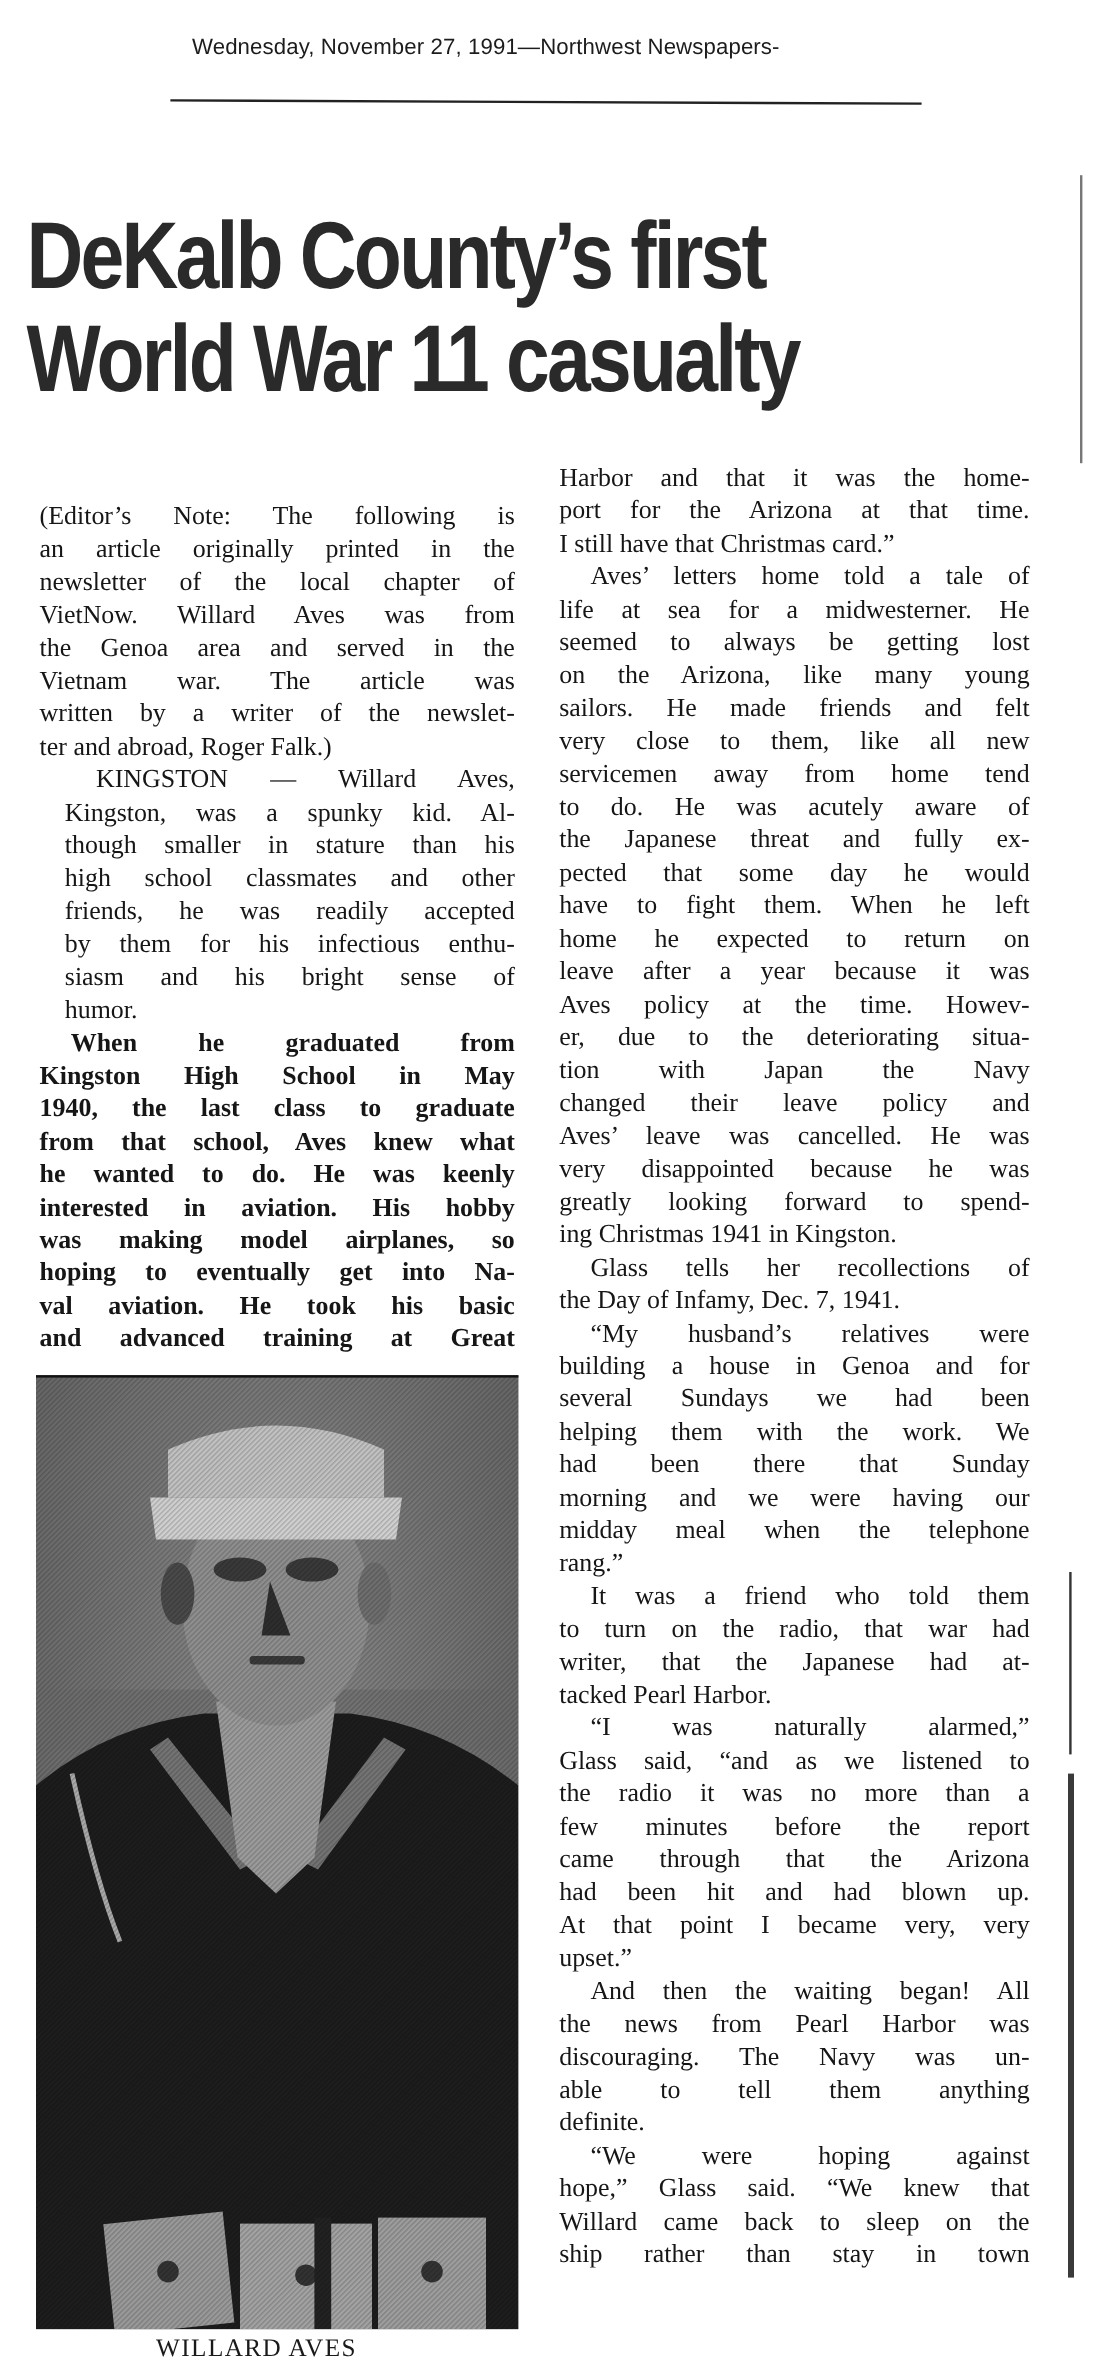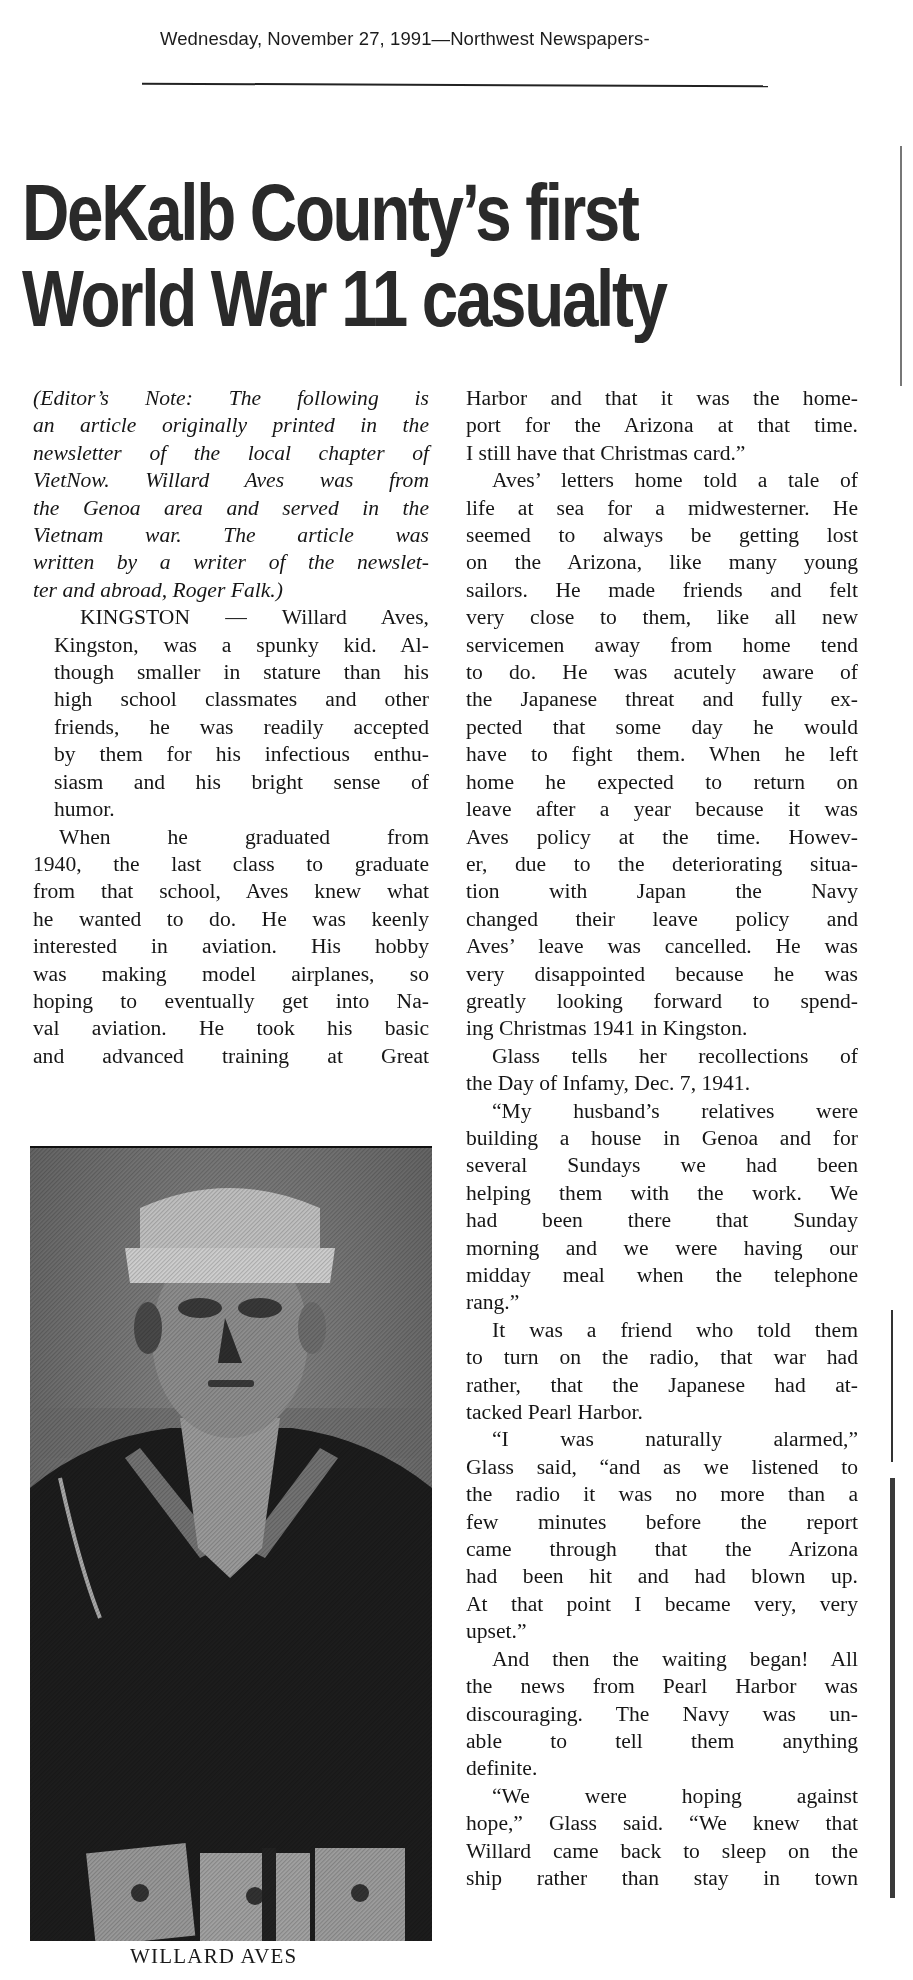--- a/index.html
+++ b/index.html
@@ -24,21 +24,21 @@
     }
     .headline div { display: block; }
     .col {
       position: absolute; font-size: 21.6px; line-height: 27.4px; text-align: justify;
       color: #161616;
     }
     .col-left { left: 33px; top: 385px; width: 396px; }
     .col-right { left: 466px; top: 385px; width: 392px; }
     .col p { margin: 0; text-indent: 26px; }
     .col p.noindent { text-indent: 0; }
-    .col p.editor { font-style: italic; text-indent: 0; }
+    .col p.editor { text-indent: 0; margin-top: 32px; }
     .line { display: block; text-align: justify; text-align-last: justify; white-space: nowrap; }
     .line.last { text-align-last: left; }
     .line.ind { padding-left: 26px; }
 
     .photo {
       position: absolute; left: 30px; top: 1146px; width: 402px; height: 793px;
       background: #555; overflow: hidden; border-top: 2px solid #111;
     }
     .photo svg { display: block; width: 100%; height: 100%; }
     .caption {
@@ -74,22 +74,23 @@
   <p id="para1" style="text-indent: 0px; margin-left: 21px;">
       <span class="line ind">KINGSTON — Willard Aves,</span>
       <span class="line">Kingston, was a spunky kid. Al-</span>
       <span class="line">though smaller in stature than his</span>
       <span class="line">high school classmates and other</span>
       <span class="line">friends, he was readily accepted</span>
       <span class="line">by them for his infectious enthu-</span>
       <span class="line">siasm and his bright sense of</span>
       <span class="line last">humor.</span>
     </p>
-  <p id="para2" style="text-indent: 0px;">
+  <p id="para2" style="text-indent: 0px; font-weight: bold;">
       <span class="line ind">When he graduated from</span>
+      <span class="line">Kingston High School in May</span>
       <span class="line">1940, the last class to graduate</span>
       <span class="line">from that school, Aves knew what</span>
       <span class="line">he wanted to do. He was keenly</span>
       <span class="line">interested in aviation. His hobby</span>
       <span class="line">was making model airplanes, so</span>
       <span class="line">hoping to eventually get into Na-</span>
       <span class="line">val aviation. He took his basic</span>
       <span class="line">and advanced training at Great</span>
     </p>
 </div>
@@ -179,21 +180,21 @@
       <span class="line">several Sundays we had been</span>
       <span class="line">helping them with the work. We</span>
       <span class="line">had been there that Sunday</span>
       <span class="line">morning and we were having our</span>
       <span class="line">midday meal when the telephone</span>
       <span class="line last">rang.”</span>
     </p>
     <p class="noindent">
       <span class="line ind">It was a friend who told them</span>
       <span class="line">to turn on the radio, that war had</span>
-      <span class="line">rather, that the Japanese had at-</span>
+      <span class="line">writer, that the Japanese had at-</span>
       <span class="line last">tacked Pearl Harbor.</span>
     </p>
     <p class="noindent">
       <span class="line ind">“I was naturally alarmed,”</span>
       <span class="line">Glass said, “and as we listened to</span>
       <span class="line">the radio it was no more than a</span>
       <span class="line">few minutes before the report</span>
       <span class="line">came through that the Arizona</span>
       <span class="line">had been hit and had blown up.</span>
       <span class="line">At that point I became very, very</span>

